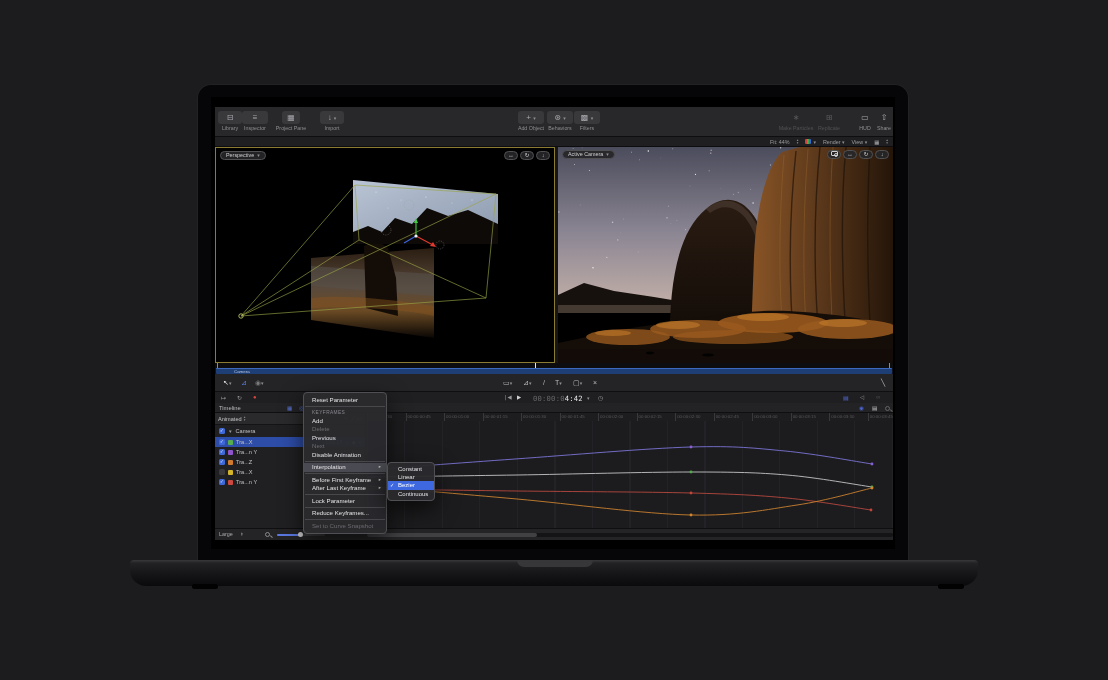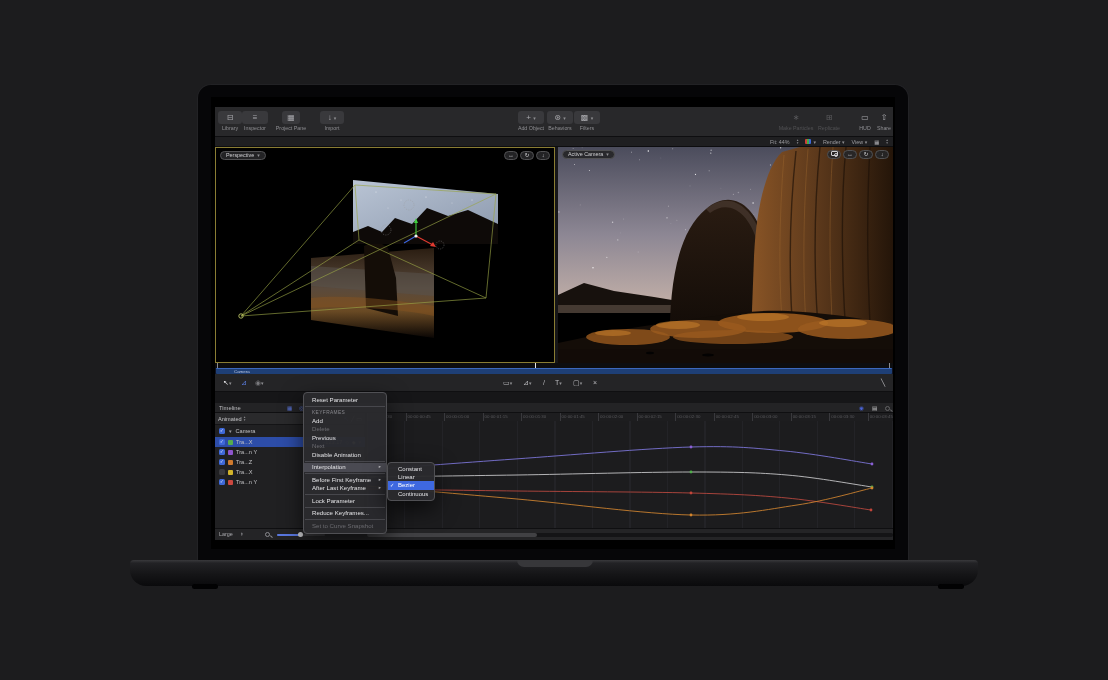--- a/index.html
+++ b/index.html
@@ -420,20 +420,33 @@
     <span class="tool" style="left:40px;color:#7a7a7e;">◉<span class="chev">▾</span></span>
     <span class="tool" style="left:288px;">▭<span class="chev">▾</span></span>
     <span class="tool" style="left:308px;">⊿<span class="chev">▾</span></span>
     <span class="tool" style="left:328px;">/</span>
     <span class="tool" style="left:340px;"><span>T</span><span class="chev">▾</span></span>
     <span class="tool" style="left:358px;">▢<span class="chev">▾</span></span>
     <span class="tool" style="left:378px;">×</span>
     <span class="tool" style="left:666px;">╲</span>
   </div>
 
+  <div class="abs transportrow">
+    <span class="abs" style="left:6px;top:2px;font-size:6px;">↦</span>
+    <span class="abs" style="left:22px;top:2px;font-size:6px;">↻</span>
+    <span class="abs" style="left:38px;top:2px;font-size:6px;color:#d8453c;">●</span>
+    <span class="abs" style="left:288px;top:2.4px;font-size:5.4px;">❘◀</span>
+    <span class="abs" style="left:302px;top:2.4px;font-size:5.4px;color:#d0d0d3;">▶</span>
+    <span class="abs timecode" style="left:318px;top:1.5px;"><span style="color:#66666b;">00:00:0</span><span style="color:#e9e9eb;">4:42</span></span>
+    <span class="abs chev" style="left:372px;top:3px;">▾</span>
+    <span class="abs" style="left:383px;top:2px;font-size:6px;">◷</span>
+    <span class="abs" style="left:628px;top:2px;font-size:6px;color:#5468d4;">▤</span>
+    <span class="abs" style="left:645px;top:2.4px;font-size:5.4px;">◁</span>
+    <span class="abs dim" style="left:661px;top:2px;font-size:6px;">∞</span>
+  </div>
 
   <div class="abs tabrow">
     <span class="abs" style="left:4px;top:2px;font-size:5.8px;color:#bcbcbf;">Timeline</span>
     <span class="abs" style="left:72px;top:2px;font-size:5.6px;color:#5a74d8;">▦</span>
     <span class="abs" style="left:84px;top:2px;font-size:5.6px;color:#5a74d8;">◎</span>
     <span class="abs" style="left:96px;top:2px;font-size:5.6px;color:#7a5ad8;">▤</span>
     <span class="abs" style="left:644px;top:2px;font-size:5.6px;color:#4a64d8;">◉</span>
     <span class="abs" style="left:657px;top:2px;font-size:5.6px;color:#c9c9cc;">▤</span>
     <span class="abs dim" style="left:670px;top:2.6px;"><span class="mag"></span></span>
   </div>

